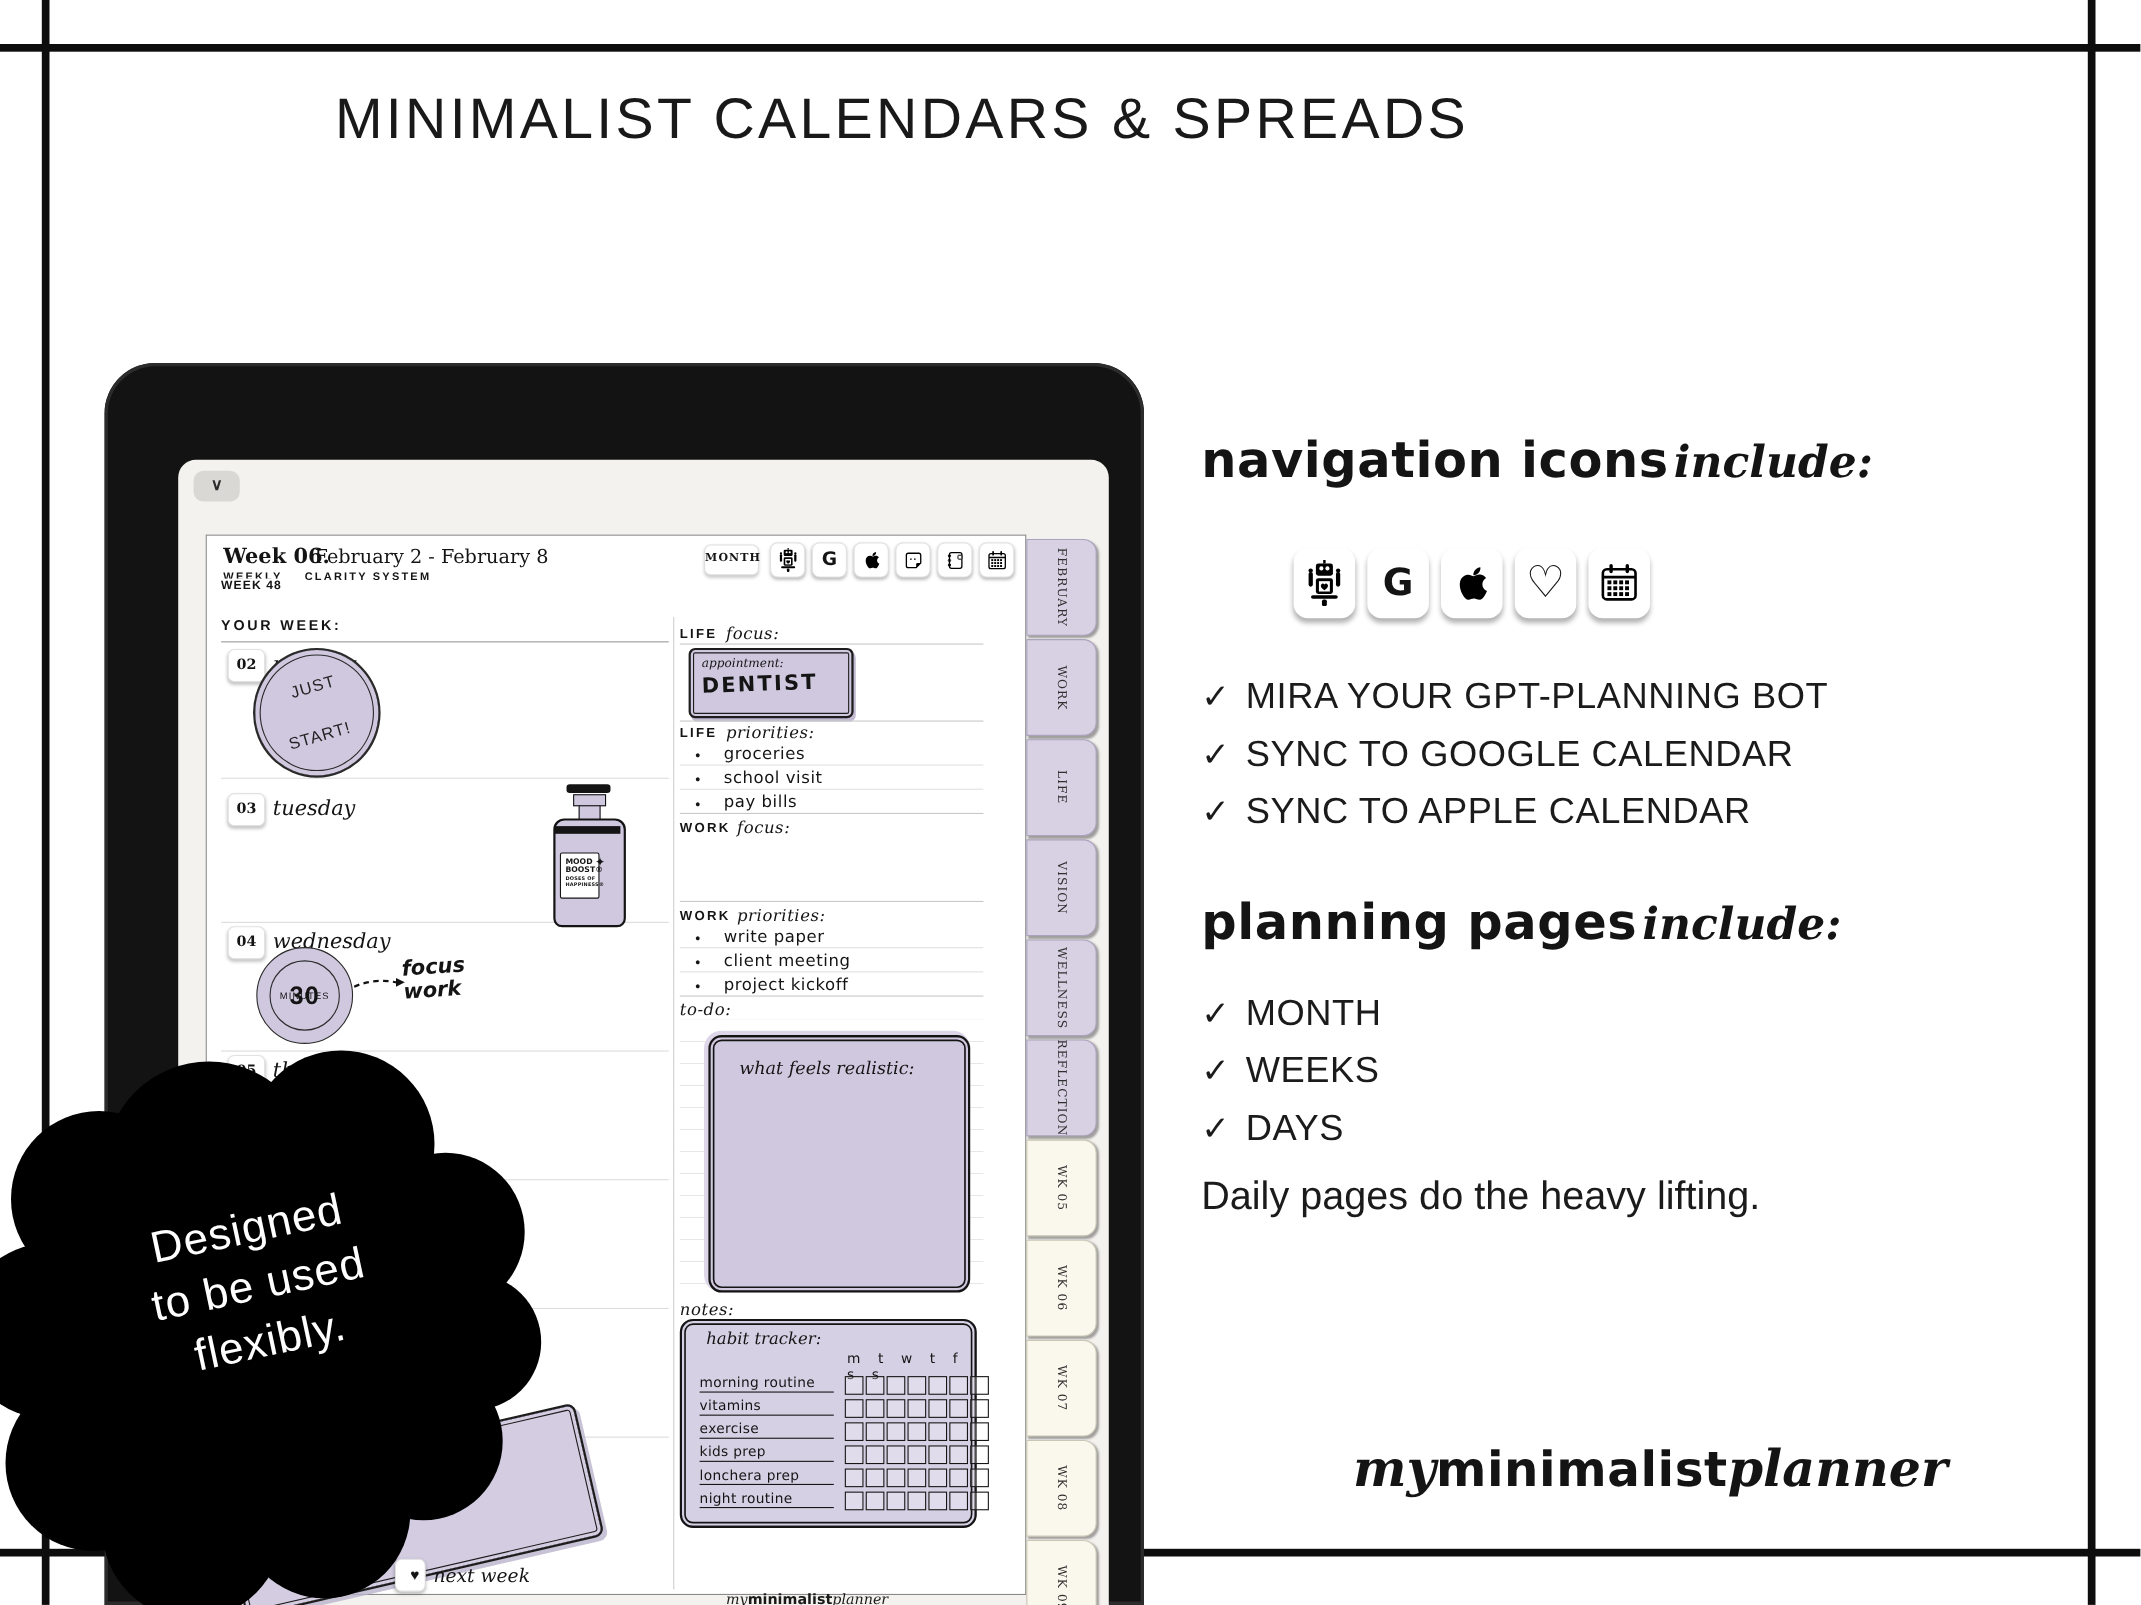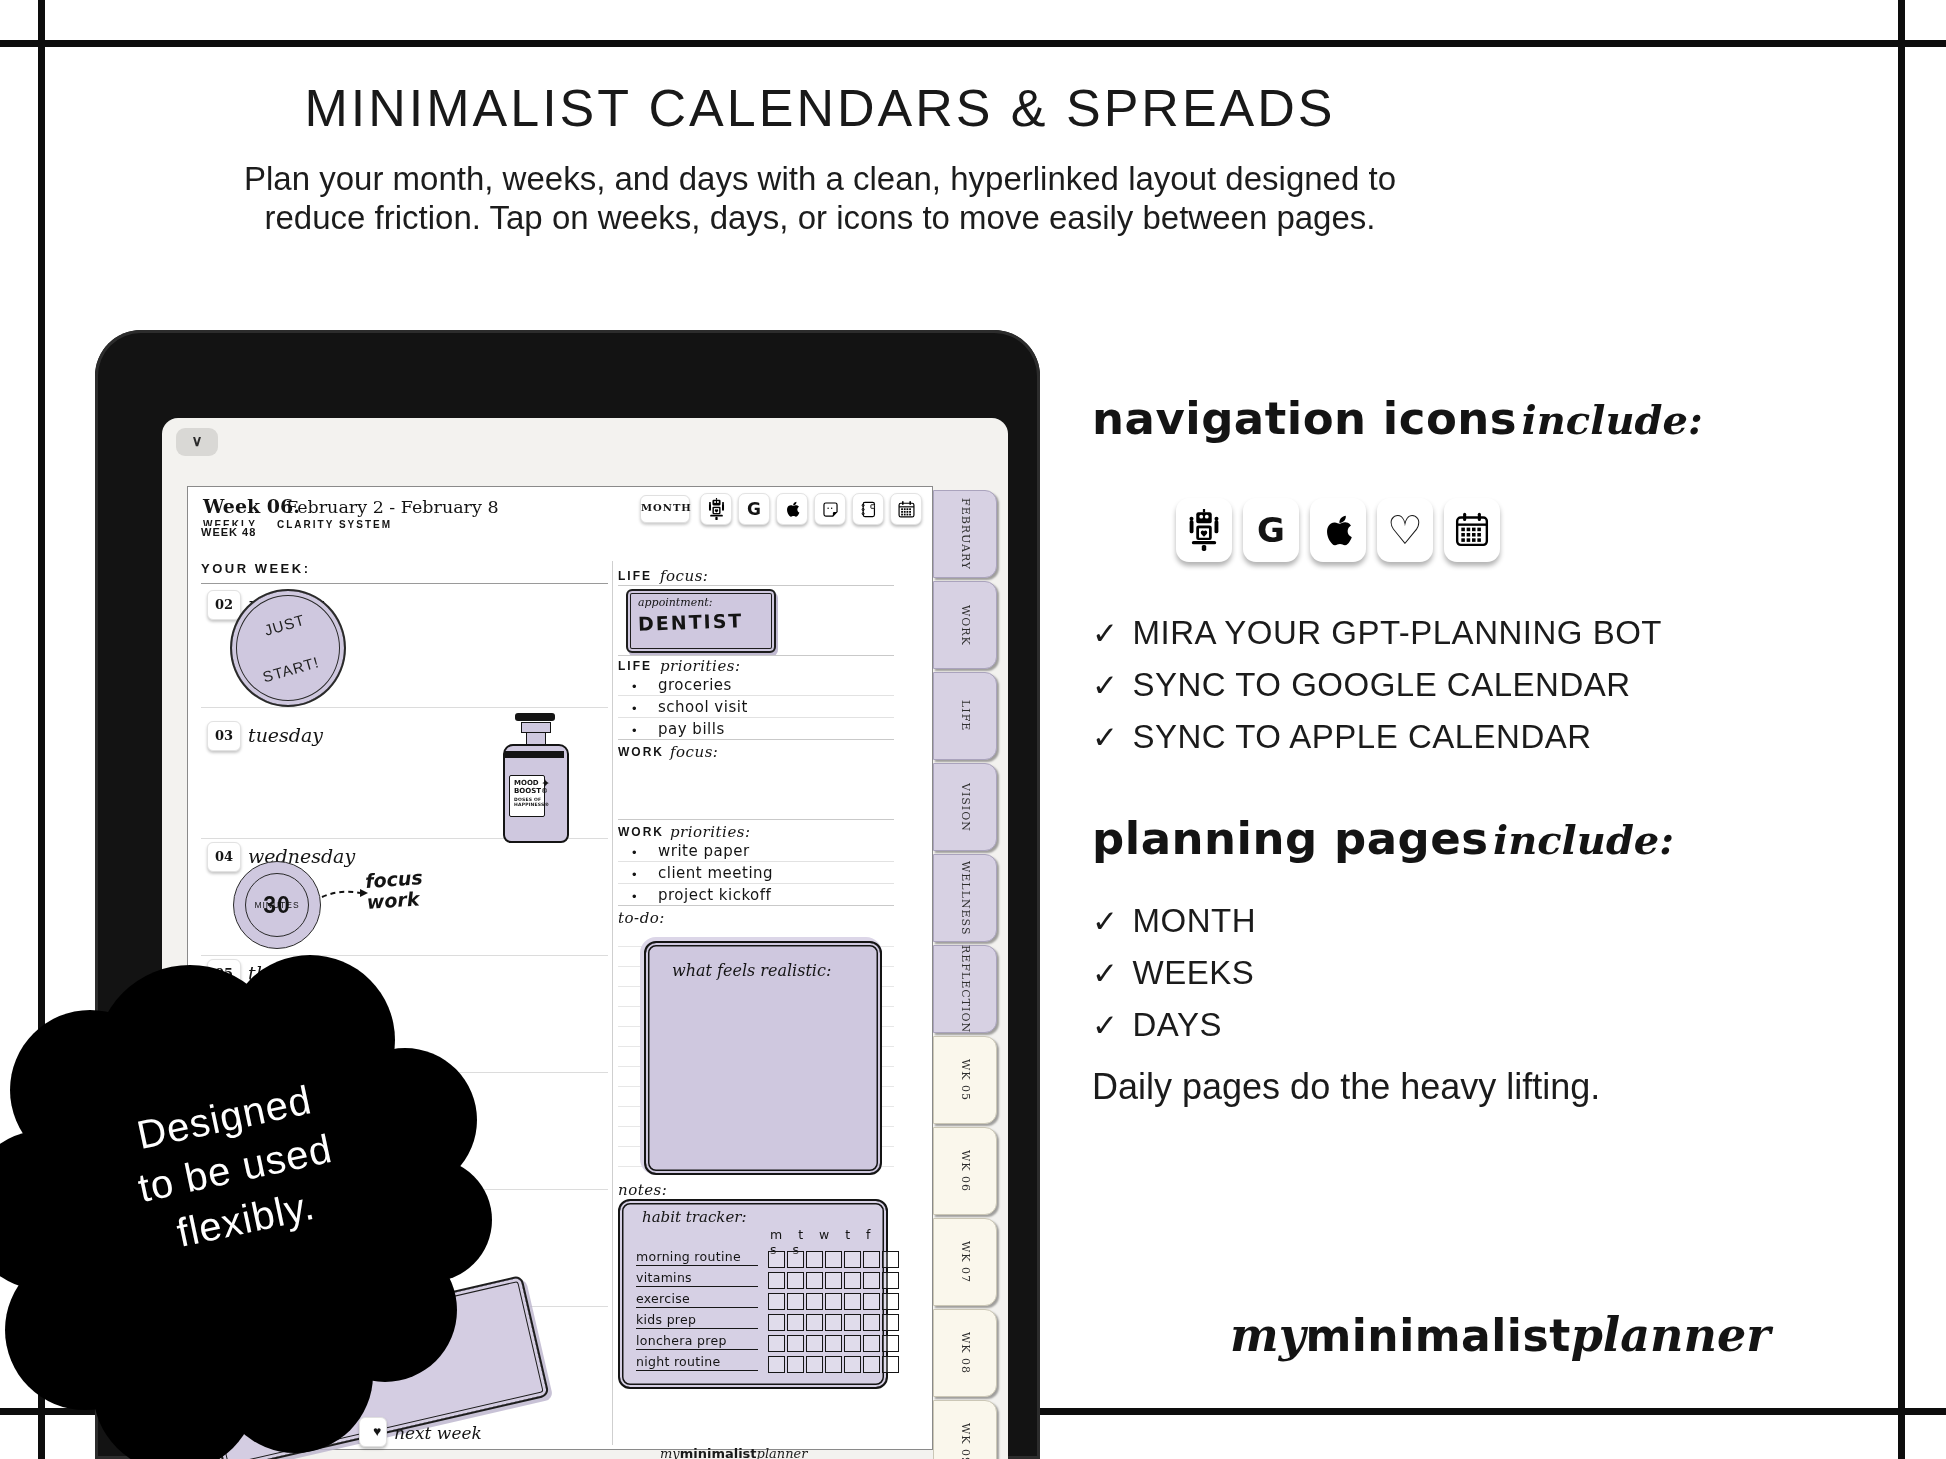--- a/index.html
+++ b/index.html
@@ -247,22 +247,21 @@
   </defs>
 </svg>
 
 <div class="frame-line" id="frame-top"></div>
 <div class="frame-line" id="frame-left"></div>
 <div class="frame-line" id="frame-right"></div>
 <div class="frame-line" id="frame-bottom"></div>
 
 <div class="abs" id="main-title">MINIMALIST CALENDARS &amp; SPREADS</div>
 <div class="abs" id="main-subtitle">
-  <span>Plan your month, weeks, and days with a clean, hyperlinked layout designed to</span><br>
-  <span>reduce friction. Tap on weeks, days, or icons to move easily between pages.</span>
+  <br>
 </div>
 
 <div class="abs" id="tablet"></div>
 <div class="cam-dot" style="left:414px;top:388px;width:13px;height:13px;"></div>
 <div class="cam-dot" style="left:438px;top:384px;width:20px;height:20px;"></div>
 <div class="cam-dot" style="left:470px;top:390px;width:8px;height:8px;background:#8f8f8f;"></div>
 <div class="abs" id="screen"></div>
 <div class="abs" id="chevron-pill"><span>∨</span></div>
 
 <div class="abs" id="page">

